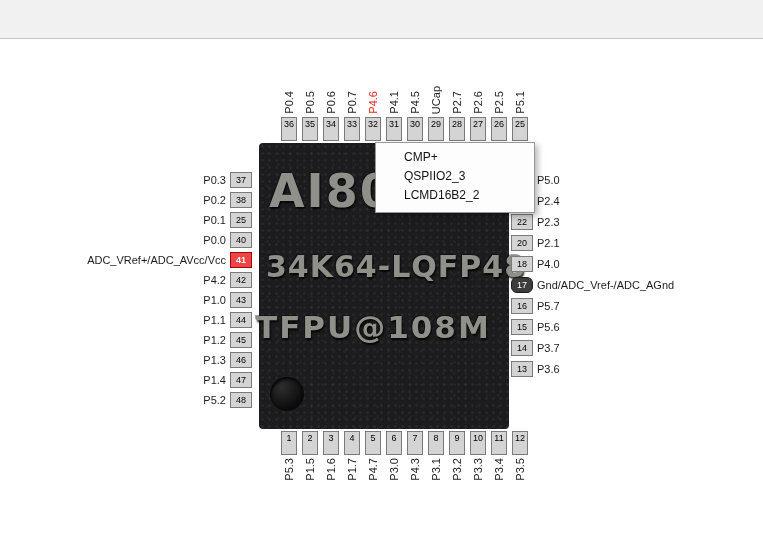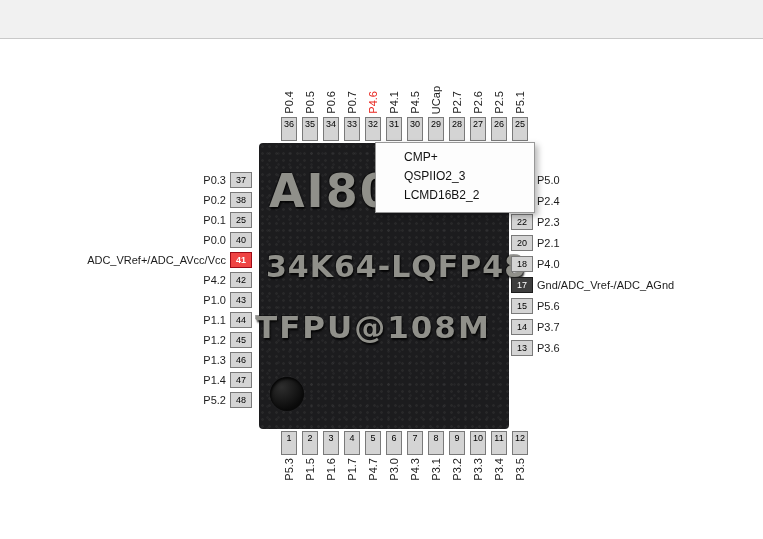--- a/index.html
+++ b/index.html
@@ -39,21 +39,21 @@
   .pin-col{display:flex;flex-direction:column;align-items:center;gap:3px;width:16px;cursor:default;}
   .pin-row{display:flex;align-items:center;gap:4px;height:16px;cursor:default;}
   #pins-left .pin-row{justify-content:flex-end;width:192px;}
   #pins-right .pin-row{width:230px;}
 
   .numbox{display:inline-block;width:16px;height:24px;box-sizing:border-box;
     background:#d4d4d4;border:1px solid #7a7a7a;font-size:9px;line-height:13px;
     text-align:center;color:#000;}
   .numbox.side{width:22px;height:16px;line-height:14px;}
   .numbox.red-bg{background:#ef4444;border-color:#9d0a16;color:#fff;font-weight:bold;}
-  .numbox.dark-bg{background:#3d3d3d;border-color:#1c1c1c;color:#fff;}
+  .numbox.dark-bg{background:#3d3d3d;border-color:#1c1c1c;color:#fff;border-radius:6px;}
 
   .vlabel{writing-mode:vertical-rl;transform:rotate(180deg);font-size:11px;color:#1c1c1c;
     white-space:nowrap;line-height:14px;}
   .hlabel{font-size:11px;color:#1c1c1c;white-space:nowrap;}
   .red-text{color:#e8261f;}
 
   
   .tooltip{position:absolute;left:375px;top:142px;width:160px;box-sizing:border-box;
     background:#fdfdfd;border:1px solid #989898;
     box-shadow:3px 3px 6px rgba(0,0,0,0.28);
@@ -242,20 +242,24 @@
       </div>
       <div class="pin-row">
         <span class="numbox side">18</span>
         <span class="hlabel">P4.0</span>
       </div>
       <div class="pin-row">
         <span class="numbox side dark-bg">17</span>
         <span class="hlabel">Gnd/ADC_Vref-/ADC_AGnd</span>
       </div>
       <div class="pin-row">
+        <span class="numbox side">16</span>
+        <span class="hlabel">P5.7</span>
+      </div>
+      <div class="pin-row">
         <span class="numbox side">15</span>
         <span class="hlabel">P5.6</span>
       </div>
       <div class="pin-row">
         <span class="numbox side">14</span>
         <span class="hlabel">P3.7</span>
       </div>
       <div class="pin-row">
         <span class="numbox side">13</span>
         <span class="hlabel">P3.6</span>

